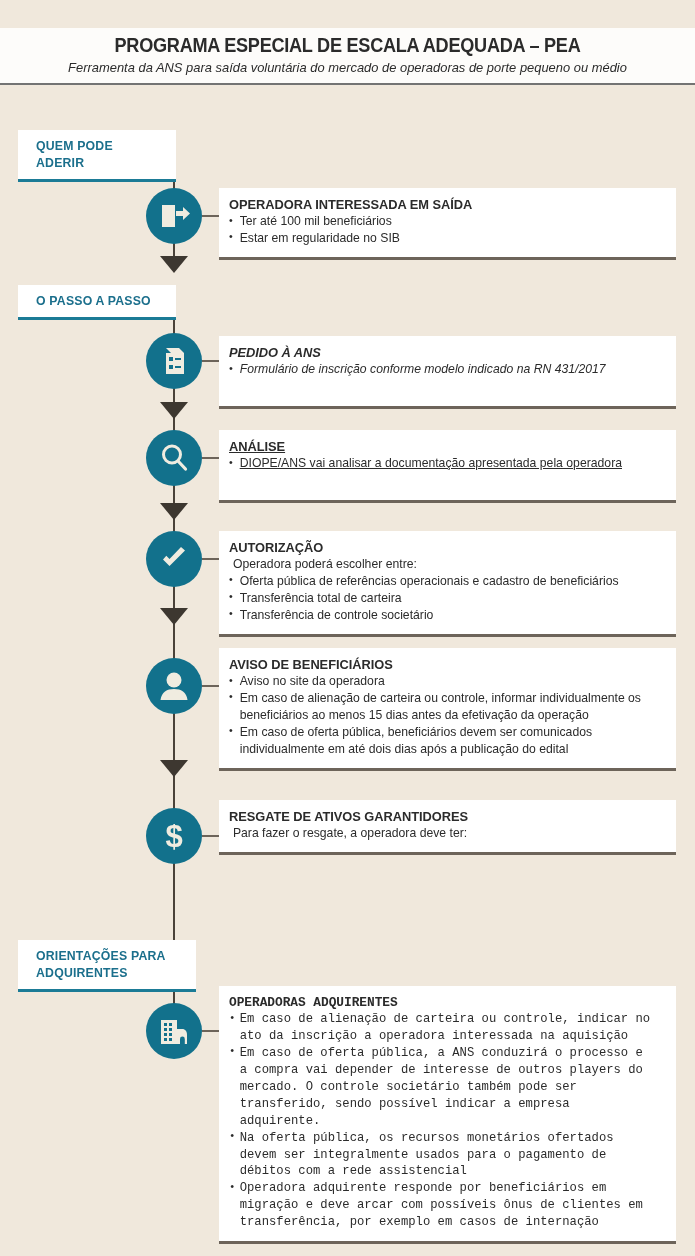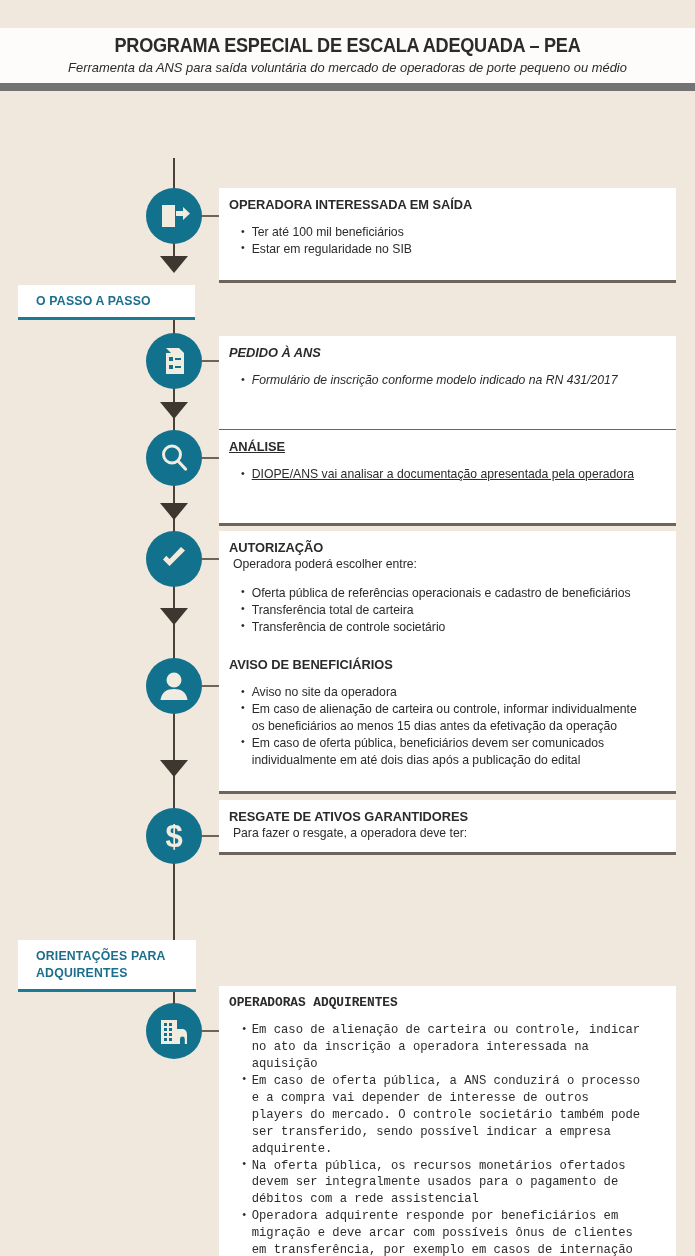--- a/index.html
+++ b/index.html
@@ -14,21 +14,21 @@
     position:relative;
   }
   .page{position:relative;width:695px;height:1256px;}
 
   
   .header{
     position:absolute;left:0;top:28px;width:695px;
     background:#fdfcfa;
     padding:6px 0 8px 0;
     box-sizing:border-box;
-    border-bottom:8px solid #737373;
+    border-bottom:2px solid #737373;
     text-align:center;
   }
   .header h1{
     margin:0;
     font-size:19.5px;
     font-weight:bold;
     letter-spacing:-0.3px;
     color:#2b2b2b;
     transform:scaleX(0.93);
   }
@@ -125,21 +125,21 @@
   .card-intro{
     margin:0;
     font-size:12.6px;
     line-height:1.33;
     color:#2b2b2b;
     padding-left:4px;
     transform:scaleX(0.97);
     transform-origin:left center;
   }
   ul.bullets{
-    margin:12px;
+    margin:0;
     padding:0;
     list-style:none;
   }
   ul.bullets li{
     position:relative;
     font-size:12.6px;
     line-height:1.345;
     color:#2b2b2b;
     padding-left:11px;
     margin:0;
@@ -168,20 +168,23 @@
 
   <div class="spine" style="top:158px;height:100px;"></div>
   <div class="spine" style="top:288px;height:60px;"></div>
   <div class="spine" style="top:348px;height:110px;"></div>
   <div class="spine" style="top:455px;height:105px;"></div>
   <div class="spine" style="top:556px;height:110px;"></div>
   <div class="spine" style="top:660px;height:120px;"></div>
   <div class="spine" style="top:778px;height:180px;"></div>
   <div class="spine" style="top:952px;height:80px;"></div>
 
+  <div class="sect-label" style="top:130px;width:158px;">
+    <span>QUEM PODE ADERIR</span>
+  </div>
 
   <div class="step" style="top:188px;">
     <div class="bullet-circle">
       <span>
         <svg width="34" height="34" viewBox="0 0 34 34">
           <path d="M5 6 h13 v3 h-10 v16 h10 v3 h-13 z" fill="#f0ece0"></path>
           <path d="M5 6 l13 2.5 v17 l-13 2.5 z" fill="#f0ece0"></path>
           <path d="M19 12 h7 v-4 l7 6.5 -7 6.5 v-4 h-7 z" fill="#f0ece0"></path>
         </svg>
       </span>
@@ -191,21 +194,21 @@
       <p class="card-title">OPERADORA INTERESSADA EM SAÍDA</p>
       <ul class="bullets">
         <li>Ter até 100 mil beneficiários</li>
         <li>Estar em regularidade no SIB</li>
       </ul>
     </div>
   </div>
 
   <div class="arrow" style="top:256px;"></div>
 
-  <div class="sect-label" style="top:285px;width:177px;">
+  <div class="sect-label" style="top:285px;width:158px;">
     <span>O PASSO A PASSO</span>
   </div>
 
   <div class="step" style="top:333px;">
     <div class="bullet-circle">
       <span>
         <svg width="34" height="34" viewBox="0 0 34 34">
           <path d="M9 4 h13 l5 5 v21 h-18 z" fill="#f0ece0"></path>
           <path d="M9 4 l0 5 h5 z" fill="#12718c"></path>
           <rect x="12" y="13" width="4" height="4" fill="#12718c"></rect>

